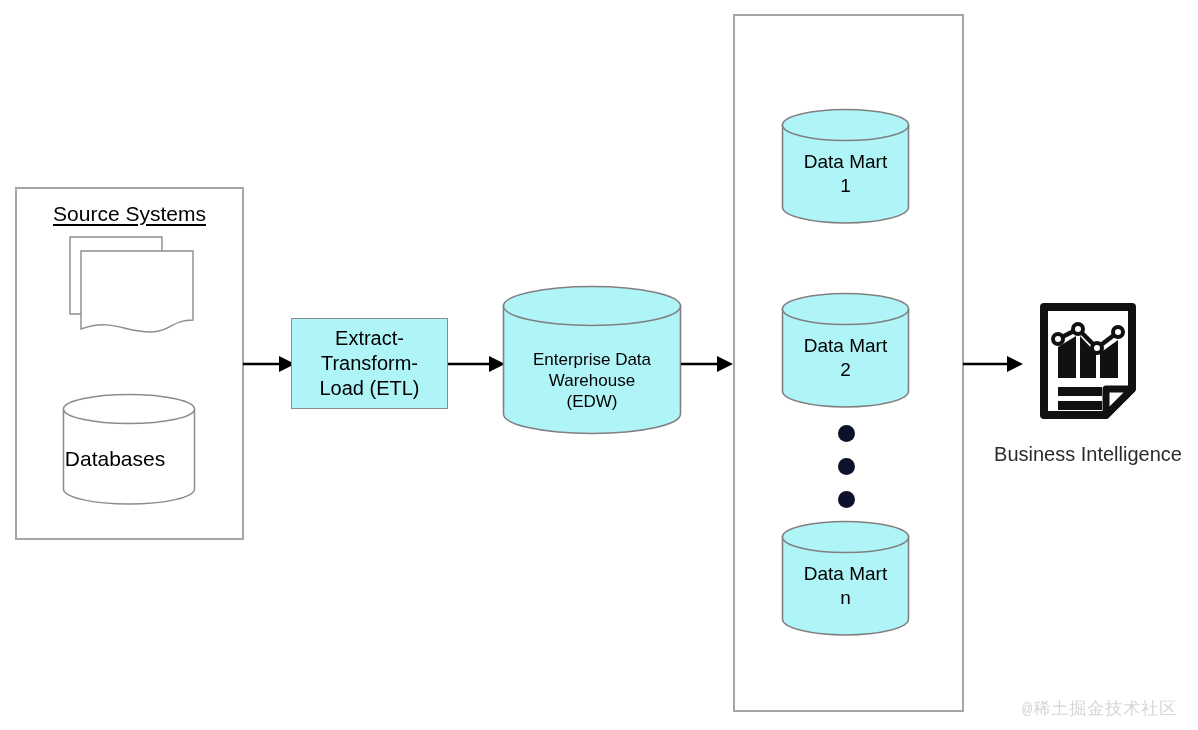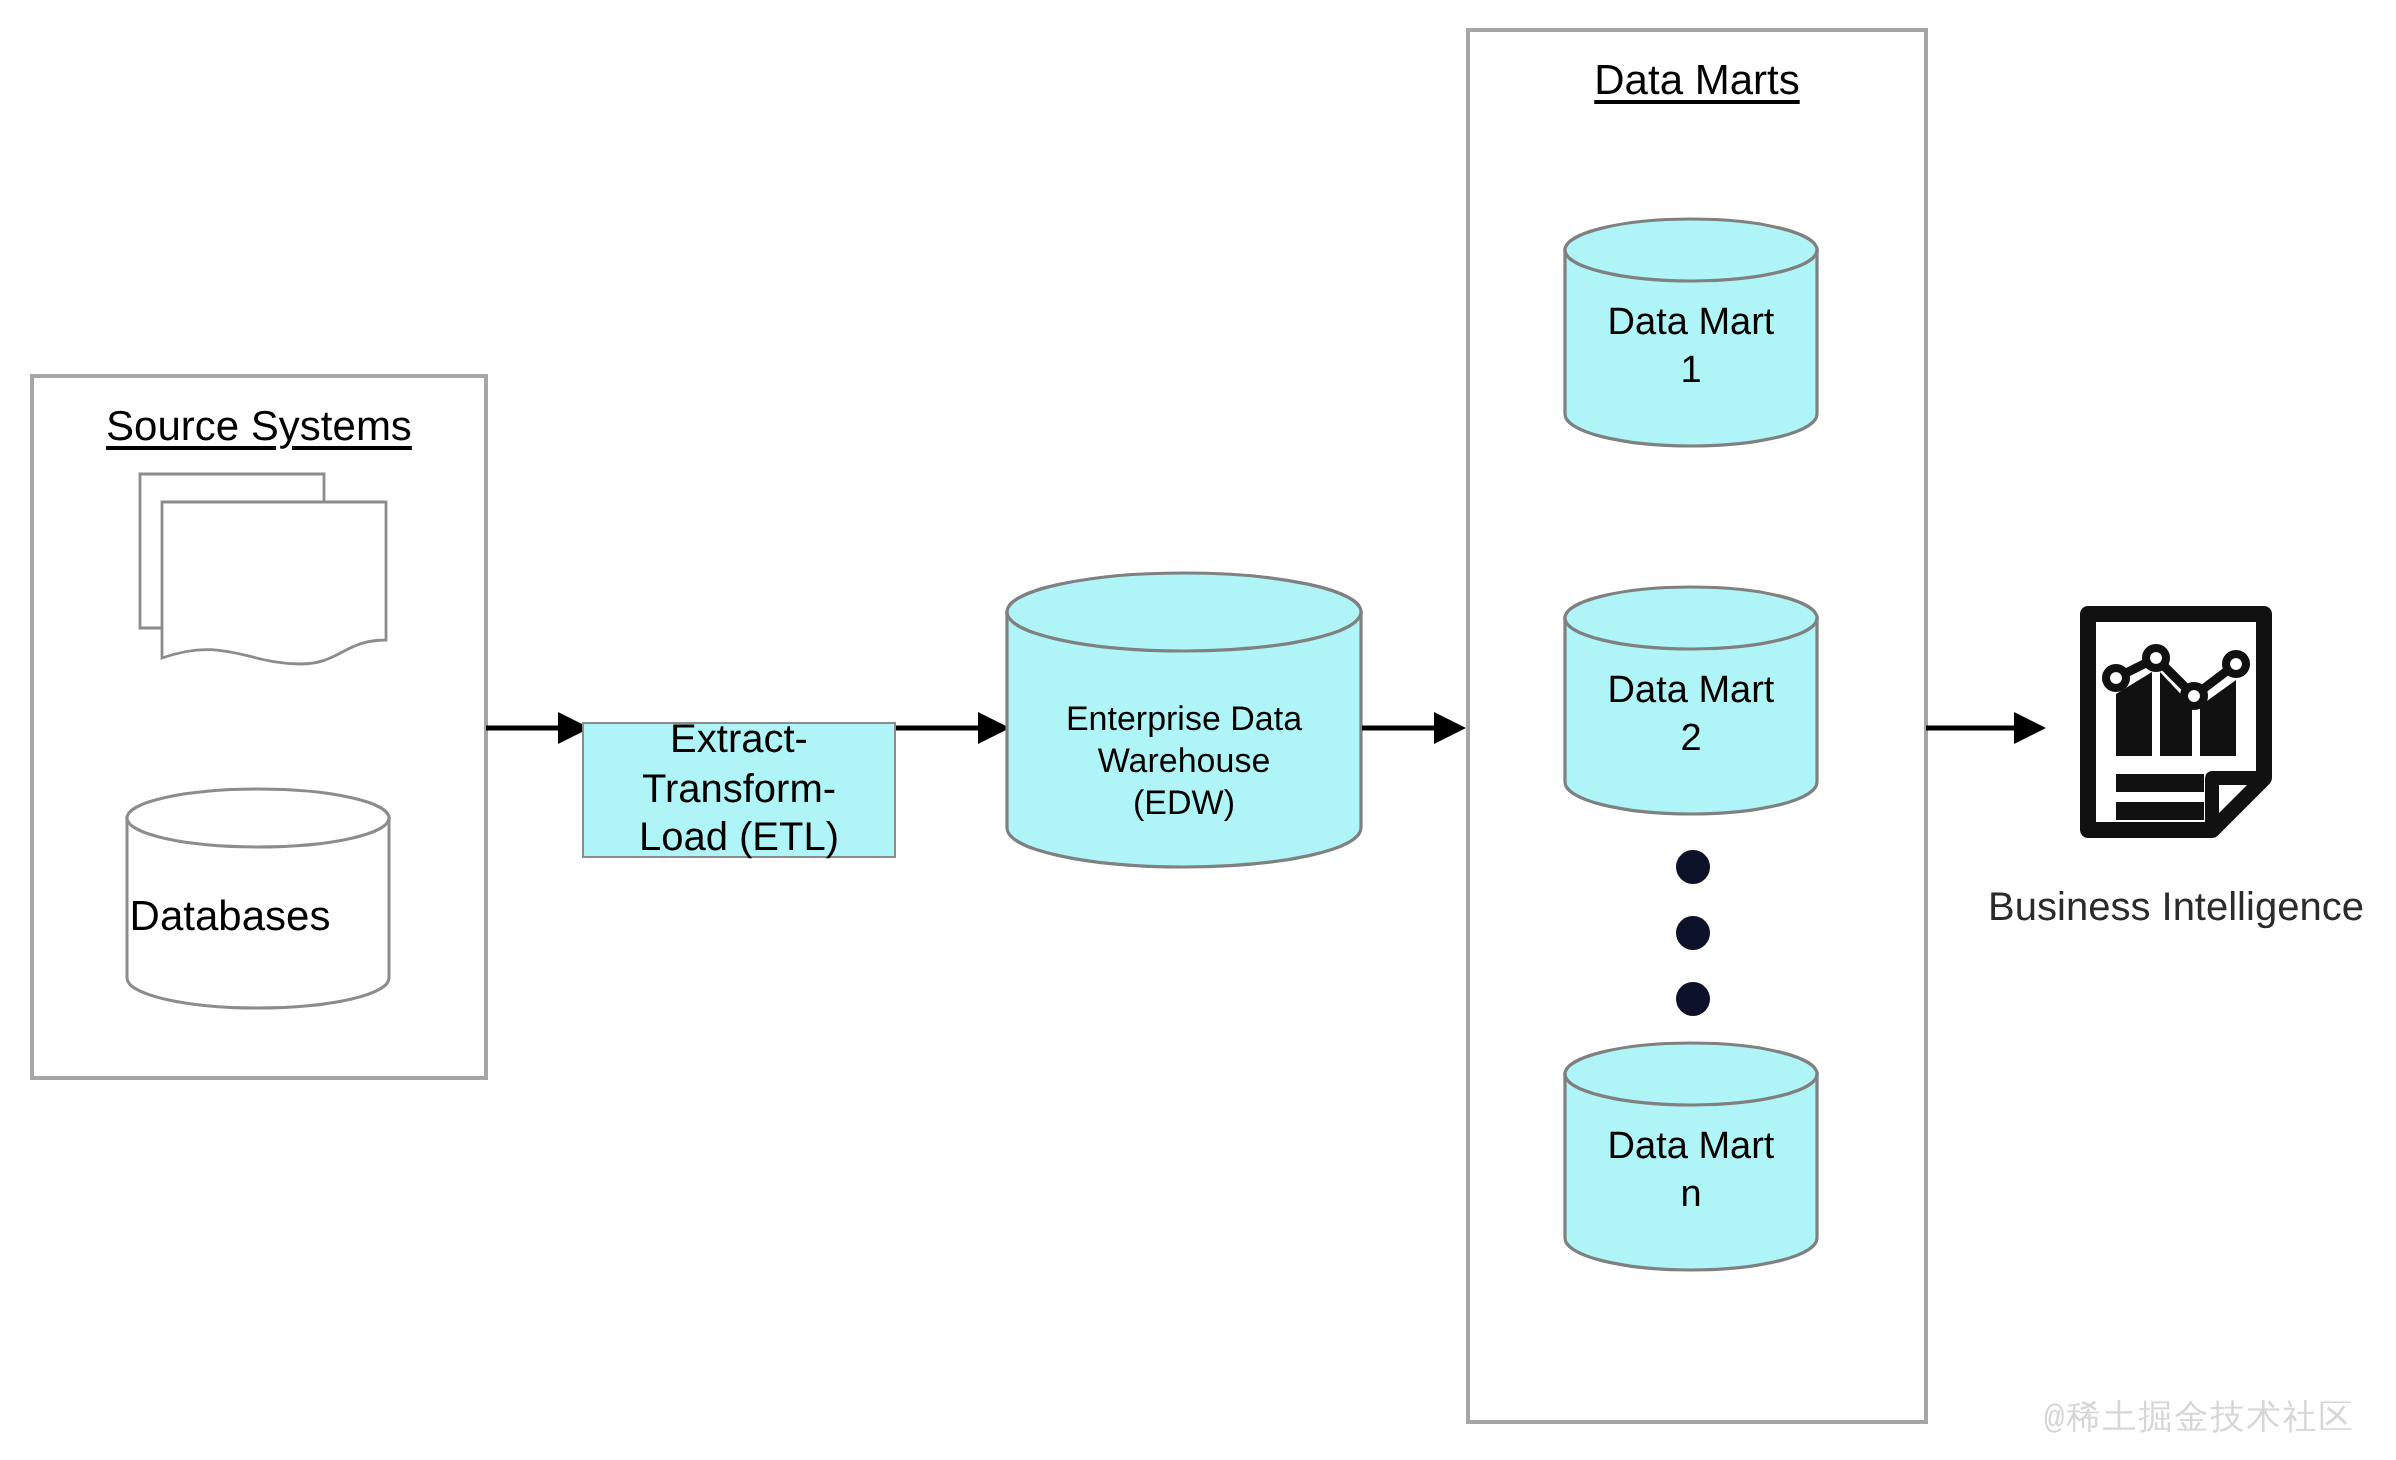--- a/index.html
+++ b/index.html
@@ -127,21 +127,21 @@
     <div class="shape-label" style="top:53px; font-size:21px;">Databases</div>
   </div>
 
   <div class="abs" style="left:243px; top:353px; width:52px; height:22px;">
     <svg class="arrow" width="52" height="22" viewBox="0 0 52 22">
       <line x1="0" y1="11" x2="38" y2="11" stroke="#000000" stroke-width="2.6"></line>
       <polygon points="36,3 52,11 36,19" fill="#000000"></polygon>
     </svg>
   </div>
 
-  <div class="etl-box abs" style="left:291px; top:318px; width:157px; height:68px;margin-top:43px;">
+  <div class="etl-box abs" style="left:291px; top:318px; width:157px; height:91px;">
     <div class="shape-label">Extract-
 Transform-
 Load (ETL)</div>
   </div>
 
   <div class="abs" style="left:448px; top:353px; width:57px; height:22px;">
     <svg class="arrow" width="57" height="22" viewBox="0 0 57 22">
       <line x1="0" y1="11" x2="43" y2="11" stroke="#000000" stroke-width="2.6"></line>
       <polygon points="41,3 57,11 41,19" fill="#000000"></polygon>
     </svg>
@@ -158,21 +158,20 @@
   </div>
 
   <div class="abs" style="left:681px; top:353px; width:52px; height:22px;">
     <svg class="arrow" width="52" height="22" viewBox="0 0 52 22">
       <line x1="0" y1="11" x2="38" y2="11" stroke="#000000" stroke-width="2.6"></line>
       <polygon points="36,3 52,11 36,19" fill="#000000"></polygon>
     </svg>
   </div>
 
   <div class="panel abs" style="left:733px; top:14px; width:231px; height:698px;"></div>
-  <div class="panel-title" style="left:733px; top:29px; width:231px;">Data Marts</div>
 
   <div class="abs" style="left:781px; top:108px; width:129px; height:117px;">
     <svg class="cyl" width="129" height="117" viewBox="0 0 129 117">
       <path d="M1.5 17 L1.5 99 A63 16 0 0 0 127.5 99 L127.5 17 Z" fill="#AFF4F6" stroke="#808080" stroke-width="1.6"></path>
       <ellipse cx="64.5" cy="17" rx="63" ry="15.5" fill="#AFF4F6" stroke="#808080" stroke-width="1.6"></ellipse>
     </svg>
     <div class="shape-label" style="top:42px; font-size:19px;">Data Mart
 1</div>
   </div>
 

